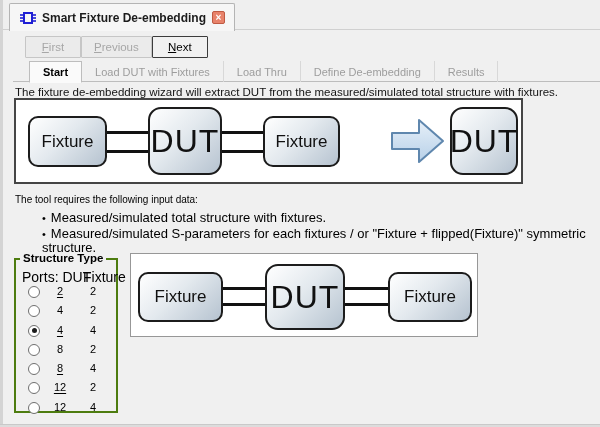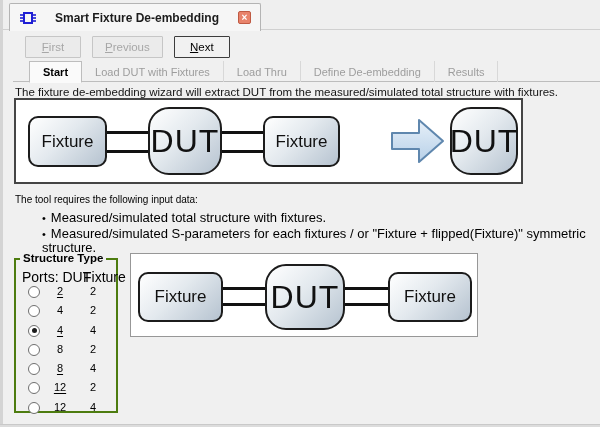--- a/index.html
+++ b/index.html
@@ -8,32 +8,32 @@
     position:relative; width:600px; height:427px; background:#f0f0f0;
     font-family:"Liberation Sans", sans-serif; color:#000; overflow:hidden;
   }
   .edge-left  { position:absolute; left:0; top:0; width:3px; height:100%; background:#d4d4d4; }
   .edge-bottom{ position:absolute; left:0; bottom:0; width:100%; height:3px; background:#dcdcdc; border-top:1px solid #c9c9c9; }
 
   
   .doc-bar { position:absolute; left:3px; top:0; right:0; height:30px; border-bottom:1px solid #d0d0d0; background:#efefef; }
   .doc-tab {
     position:absolute; left:6px; top:3px; height:28px; z-index:2;
-    display:flex; align-items:center; gap:19px; padding:0 9px;
+    display:flex; align-items:center; gap:6px; padding:0 9px;
     background:#f6f6f6; border:1px solid #b4b4b4; border-bottom:none;
     border-top-left-radius:2px; border-top-right-radius:2px;
     font-size:12px; font-weight:600; color:#1c1c1c;
   }
   .close-btn {
     width:13px; height:13px; border-radius:2px; background:#e8836b; border:1px solid #bf5a43;
     color:#fff; font-size:10px; font-weight:bold; line-height:11px; text-align:center; cursor:pointer;
   }
 
   
-  .nav-row { position:absolute; left:25px; top:36px; display:flex; gap:11px; }
+  .nav-row { position:absolute; left:25px; top:36px; display:flex; gap:0; }
   .navbtn {
     min-width:56px; height:22px; padding:0 12px;
     background:#ececec; border:1px solid #b9b9b9; border-radius:1px;
     font-family:"Liberation Sans", sans-serif; font-size:11.5px; color:#000;
   }
   .navbtn:disabled { color:#a7a7a7; border-color:#c6c6c6; background:#ebebeb; }
   .navbtn.default { border:1px solid #3c3c3c; background:#f1f1f1; }
   .navbtn .mn { text-decoration:underline; }
 
   
@@ -52,21 +52,21 @@
 
   
   .frame1 { position:absolute; left:14px; top:98px; width:509px; height:86px; background:#fff; border:2px solid #454545; }
   .frame2 { position:absolute; left:130px; top:253px; width:348px; height:84px; background:#fff; border:1px solid #979797; }
   .nodebox {
     position:absolute; z-index:2;
     background:linear-gradient(135deg,#ffffff 0%,#e3e9ee 45%,#b6c3d0 100%);
     border:2px solid #1c1c1c; border-radius:10px;
     display:flex; align-items:center; justify-content:center; color:#111;
   }
-  .nodebox.big { border-radius:21px;text-align:right; }
+  .nodebox.big { border-radius:13px;text-align:right; }
   .fixture-label { font-size:17px; }
   .dut-label { font-size:32px; letter-spacing:1px; }
   .conn { position:absolute; z-index:1; border-top:3px solid #111; border-bottom:3px solid #111; }
   .arrow-wrap { position:absolute; z-index:2; }
 
   .requires { position:absolute; left:15px; top:194px; font-size:10px; }
   .bullets { position:absolute; left:42px; top:211px; font-size:13px; list-style:none; }
   .bullets li { margin-bottom:2px; line-height:13px; }
   .bullets li::before { content:"•"; margin-right:5px; font-size:11px; }
 

